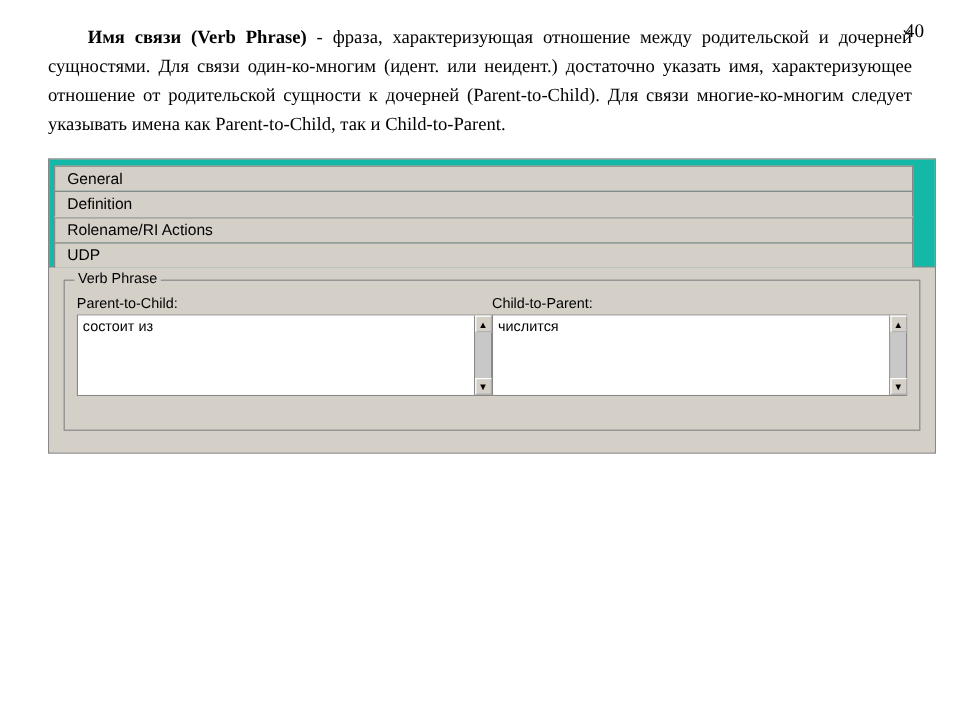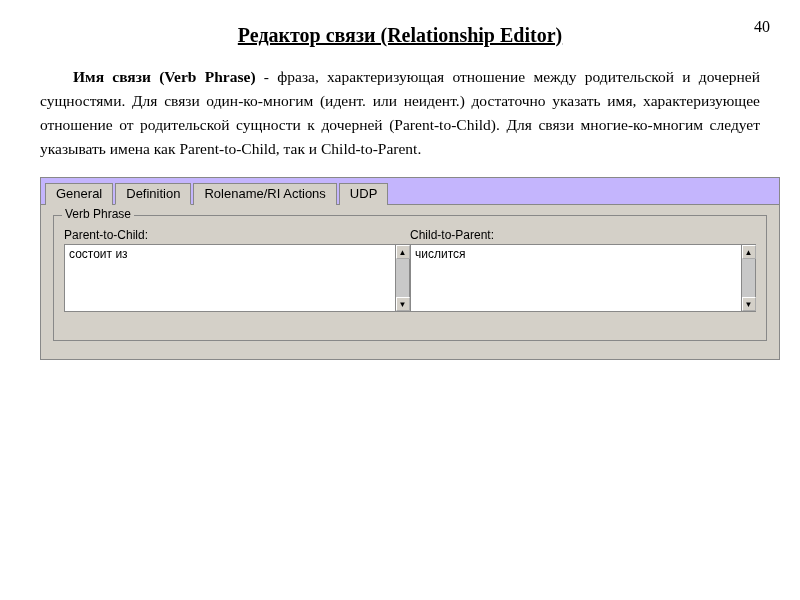--- a/index.html
+++ b/index.html
@@ -60,21 +60,22 @@
     .dialog-box {
       border: 1px solid #888;
       background: #d4d0c8;
       padding: 0;
       margin-top: 8px;
       width: 740px;
     }
 
     .tab-bar {
       display: flex;
-      background: #c4b5fd;
+      flex-direction: column;
+      background: #14b8a6;
       border-bottom: 1px solid #888;
       padding: 4px 16px 0 4px;
       gap: 0px;
     }
 
     .tab {
       font-size: 13px;
       font-family: Arial, sans-serif;
       padding: 2px 10px 3px 10px;
       background: #d4d0c8;
@@ -190,21 +191,20 @@
       cursor: pointer;
     }
   </style>
 </head>
 <body>
 
 <div class="page">
 
   <div class="page-number">40</div>
 
-  <div class="page-title">Редактор связи (Relationship Editor)</div>
 
   <div class="main-text">
     &nbsp;&nbsp;&nbsp;&nbsp;<span class="bold-term">Имя связи (Verb Phrase)</span><span> - фраза, характеризующая отношение между родительской и дочерней сущностями. Для связи один-ко-многим (идент. или неидент.) достаточно указать имя, характеризующее отношение от родительской сущности к дочерней (Parent-to-Child). Для связи многие-ко-многим следует указывать имена как Parent-to-Child, так и Child-to-Parent.</span>
   </div>
 
   <div class="dialog-box">
     <div class="tab-bar">
       <div class="tab">General</div>
       <div class="tab active">Definition</div>
       <div class="tab">Rolename/RI Actions</div>

